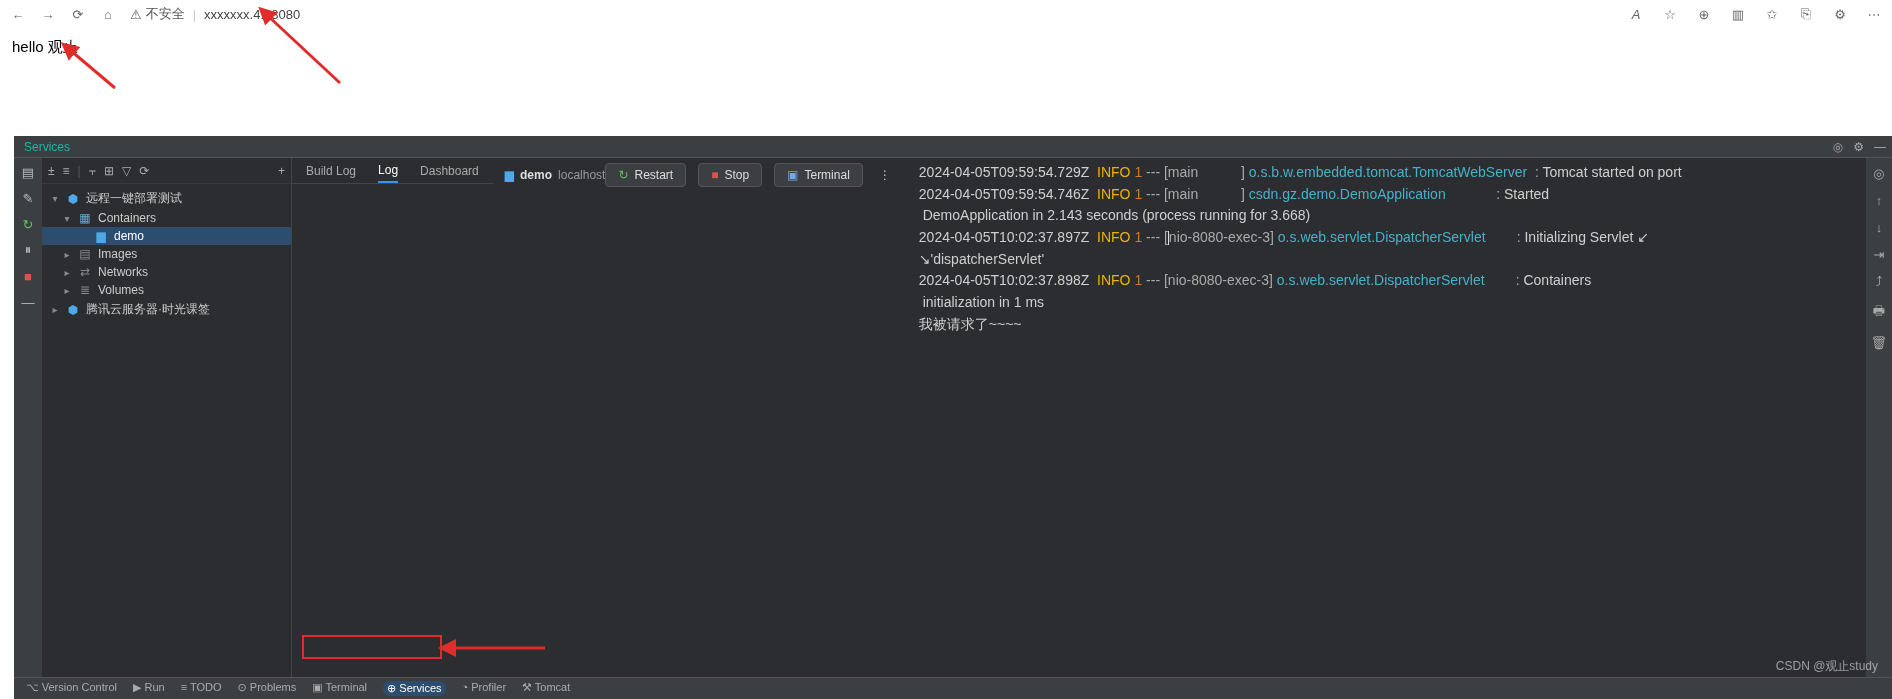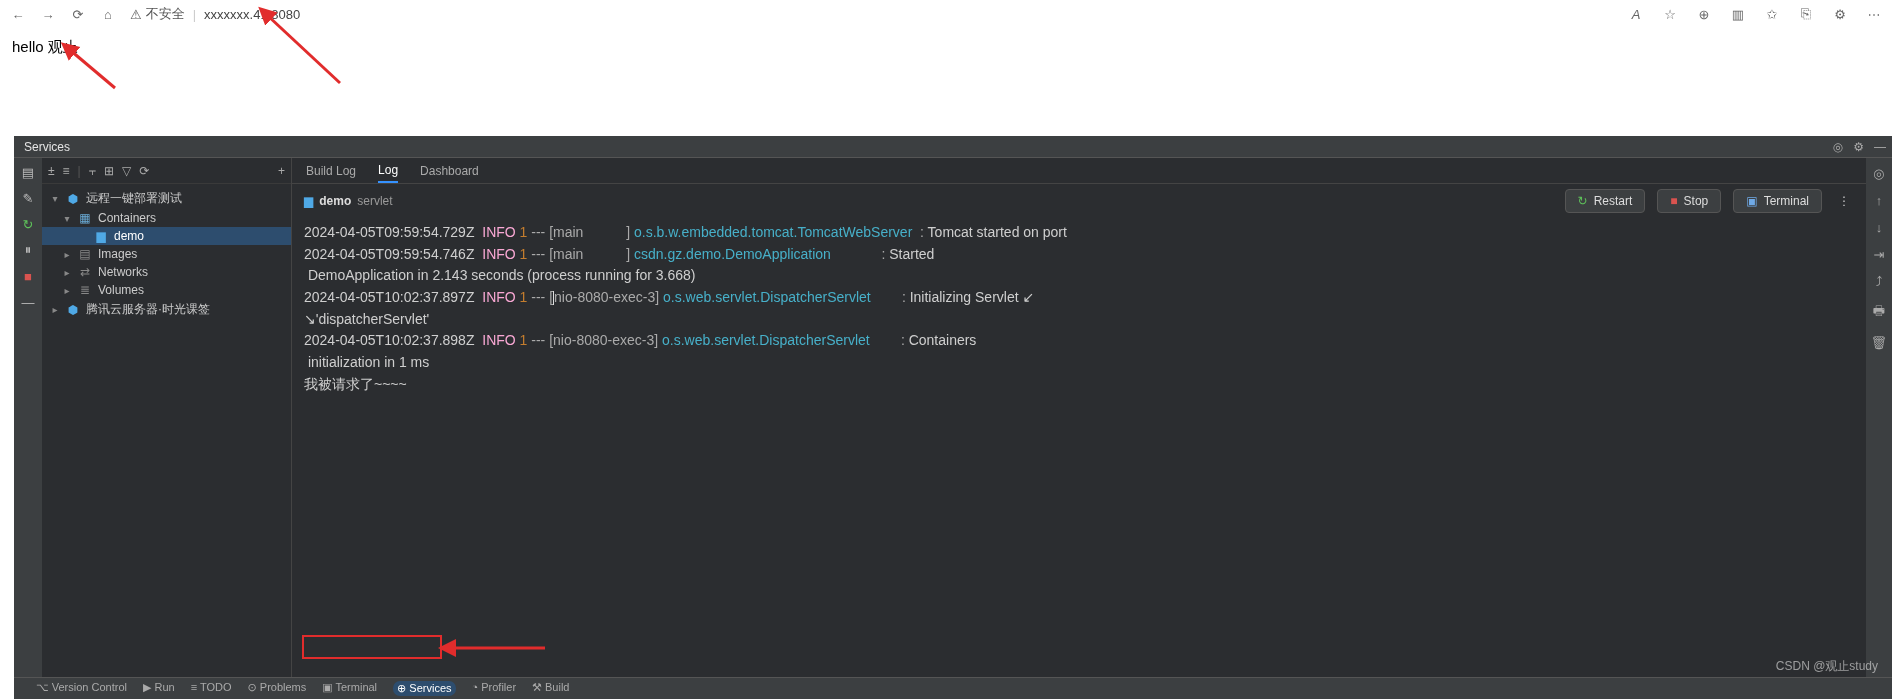--- a/index.html
+++ b/index.html
@@ -16,68 +16,68 @@
 .page-content { padding: 10px 12px; font-size: 15px; font-family: "Times New Roman", serif; }
 
 
 .arrow { position: absolute; pointer-events: none; }
 .arrow svg { overflow: visible; }
 
 
 .ide { position: absolute; left: 14px; top: 136px; right: 0; bottom: 0; background: #2b2d30; color: #bababa; display:flex; flex-direction:column; }
 
 .ide-titlebar { height: 22px; display: flex; align-items: center; justify-content: space-between; padding: 0 6px; font-size: 12px; background:#3c3f41; border-bottom:1px solid #555; }
-.ide-titlebar .title { color:#e5e5e5; padding-left:4px; }
+.ide-titlebar .title { color:#14b8a6; padding-left:4px; }
 .ide-titlebar .win-actions { display:flex; gap:10px; color:#aaa; }
 
 .ide-body { flex:1; display:flex; min-height:0; }
 
 .gutter { width: 28px; background:#3c3f41; display:flex; flex-direction:column; align-items:center; gap:10px; padding-top:6px; }
 .gutter span { width:16px; height:16px; display:flex; align-items:center; justify-content:center; font-size:13px; color:#bbb; cursor:pointer; }
 .gutter .green { color:#5ec15a; }
 .gutter .red { color:#d9534f; }
 
 .services-toolbar { width: 250px; background:#2b2d30; border-right:1px solid #444; display:flex; flex-direction:column; font-size:12px; }
 .stb-row { height:26px; display:flex; align-items:center; gap:8px; padding:0 6px; border-bottom:1px solid #3a3a3a; color:#aaa; }
 .stb-row span { cursor:pointer; }
 
 .tree { padding:4px 0; }
 .tree-item { display:flex; align-items:center; gap:6px; padding:2px 8px; cursor:pointer; color:#ccc; }
 .tree-item.sel { background:#2d4d6e; color:#fff; }
 .tree-item .tw { width:10px; font-size:10px; color:#888; text-align:center; }
 .tree-item .ico { width:14px; display:inline-flex; justify-content:center; }
 .indent1{padding-left:20px;} .indent3{padding-left:52px;}
 
-.main { flex:1; display:flex; flex-direction:column; position:relative; }
+.main { flex:1; display:flex; flex-direction:row; position:relative; }
 .tabs-row { height:26px; display:flex; align-items:center; gap:22px; padding:0 14px; border-bottom:1px solid #444; font-size:12px; color:#aaa; }
 .tabs-row .tab { padding:4px 0; cursor:pointer; }
 .tabs-row .tab.active { color:#fff; border-bottom:2px solid #3592ff; }
 
 .header-ctl { height:34px; display:flex; align-items:center; justify-content:space-between; padding:0 12px; font-size:12px; }
 .header-ctl .crumb { display:flex; align-items:center; gap:6px; color:#999; }
 .header-ctl .crumb b { color:#ddd; font-weight:600; }
 .header-ctl .actions { display:flex; gap:12px; align-items:center; }
 .hbtn { display:flex; align-items:center; gap:6px; background:#3c3f41; padding:4px 12px; border-radius:4px; cursor:pointer; color:#ddd; border:1px solid #555; }
 .hbtn .g{color:#5ec15a;} .hbtn .r{color:#d9534f;} .hbtn .b{color:#6fa9e6;}
 
 .console { flex:1; padding:4px 12px 8px 12px; font-family: "JetBrains Mono", Consolas, monospace; font-size:14px; line-height:1.55; color:#d6d6d6; overflow:hidden; position:relative; }
 .log-line { white-space:pre; }
 .ts { color:#cfcfcf; }
-.info { color:#f9a8d4;margin-top:40px; }
+.info { color:#eab308;margin-top:40px; }
 .pid { color:#c47d2e; }
 .sep { color:#aaa; }
 .logger { color:#47b0c9; }
 .msg { color:#cfcfcf; }
 
 .highlight-box { position:absolute; border:2px solid #e12c2c; }
 
 .right-gutter { width:26px; background:#3c3f41; display:flex; flex-direction:column; align-items:center; gap:12px; padding-top:8px; color:#aaa; font-size:13px; }
 .right-gutter span{cursor:pointer;}
 
-.statusbar { height:22px; background:#3c3f41; border-top:1px solid #555; display:flex; align-items:center; justify-content:space-between; padding:0 22px; font-size:11px; color:#aaa; }
+.statusbar { height:22px; background:#3c3f41; border-top:1px solid #555; display:flex; align-items:center; justify-content:space-between; padding:0 12px; font-size:11px; color:#aaa; }
 .statusbar .grp{ display:flex; gap:16px;}
 .statusbar .svc{ color:#fff; background:#2d4d6e; padding:1px 4px;border-radius:7px;}
 
 .watermark { position:absolute; right:14px; bottom:24px; color:#ccc; font-size:12px; opacity:.7; }
 .cursor-blink { display:inline-block; width:1px; height:14px; background:#ddd; vertical-align:middle; }
 </style>
 </head>
 <body>
 
 <div class="browser-bar">
@@ -203,21 +203,21 @@
     <div class="main">
       <div class="tabs-row">
         <span class="tab">Build Log</span>
         <span class="tab active">Log</span>
         <span class="tab">Dashboard</span>
       </div>
       <div class="header-ctl">
         <div class="crumb">
           <span style="color:#4fa9e6">▆</span>
           <b>demo</b>
-          <span>servlet</span>
+          <span>localhost</span>
         </div>
         <div class="actions">
           <div class="hbtn">
               <span class="g">↻</span>
               <span>Restart</span>
             </div>
           <div class="hbtn">
               <span class="r">■</span>
               <span>Stop</span>
             </div>
@@ -254,21 +254,21 @@
 
   <div class="statusbar">
     <div class="grp" id="status-left">
         <span>⌥ Version Control</span>
         <span>▶ Run</span>
         <span>≡ TODO</span>
         <span>⊙ Problems</span>
         <span>▣ Terminal</span>
         <span class="svc">⊕ Services</span>
         <span>◔ Profiler</span>
-        <span>⚒ Build</span>
+        <span>⚒ Tomcat</span>
       </div>
     <div></div>
   </div>
 </div>
 
 <div class="highlight-box" style="left:302px; top:635px; width:140px; height:24px;"></div>
 <div class="arrow" style="left:445px; top:640px;">
   <svg width="110" height="16">
       <defs>
         <marker id="ah3" markerWidth="10" markerHeight="10" refX="2" refY="3" orient="auto">

